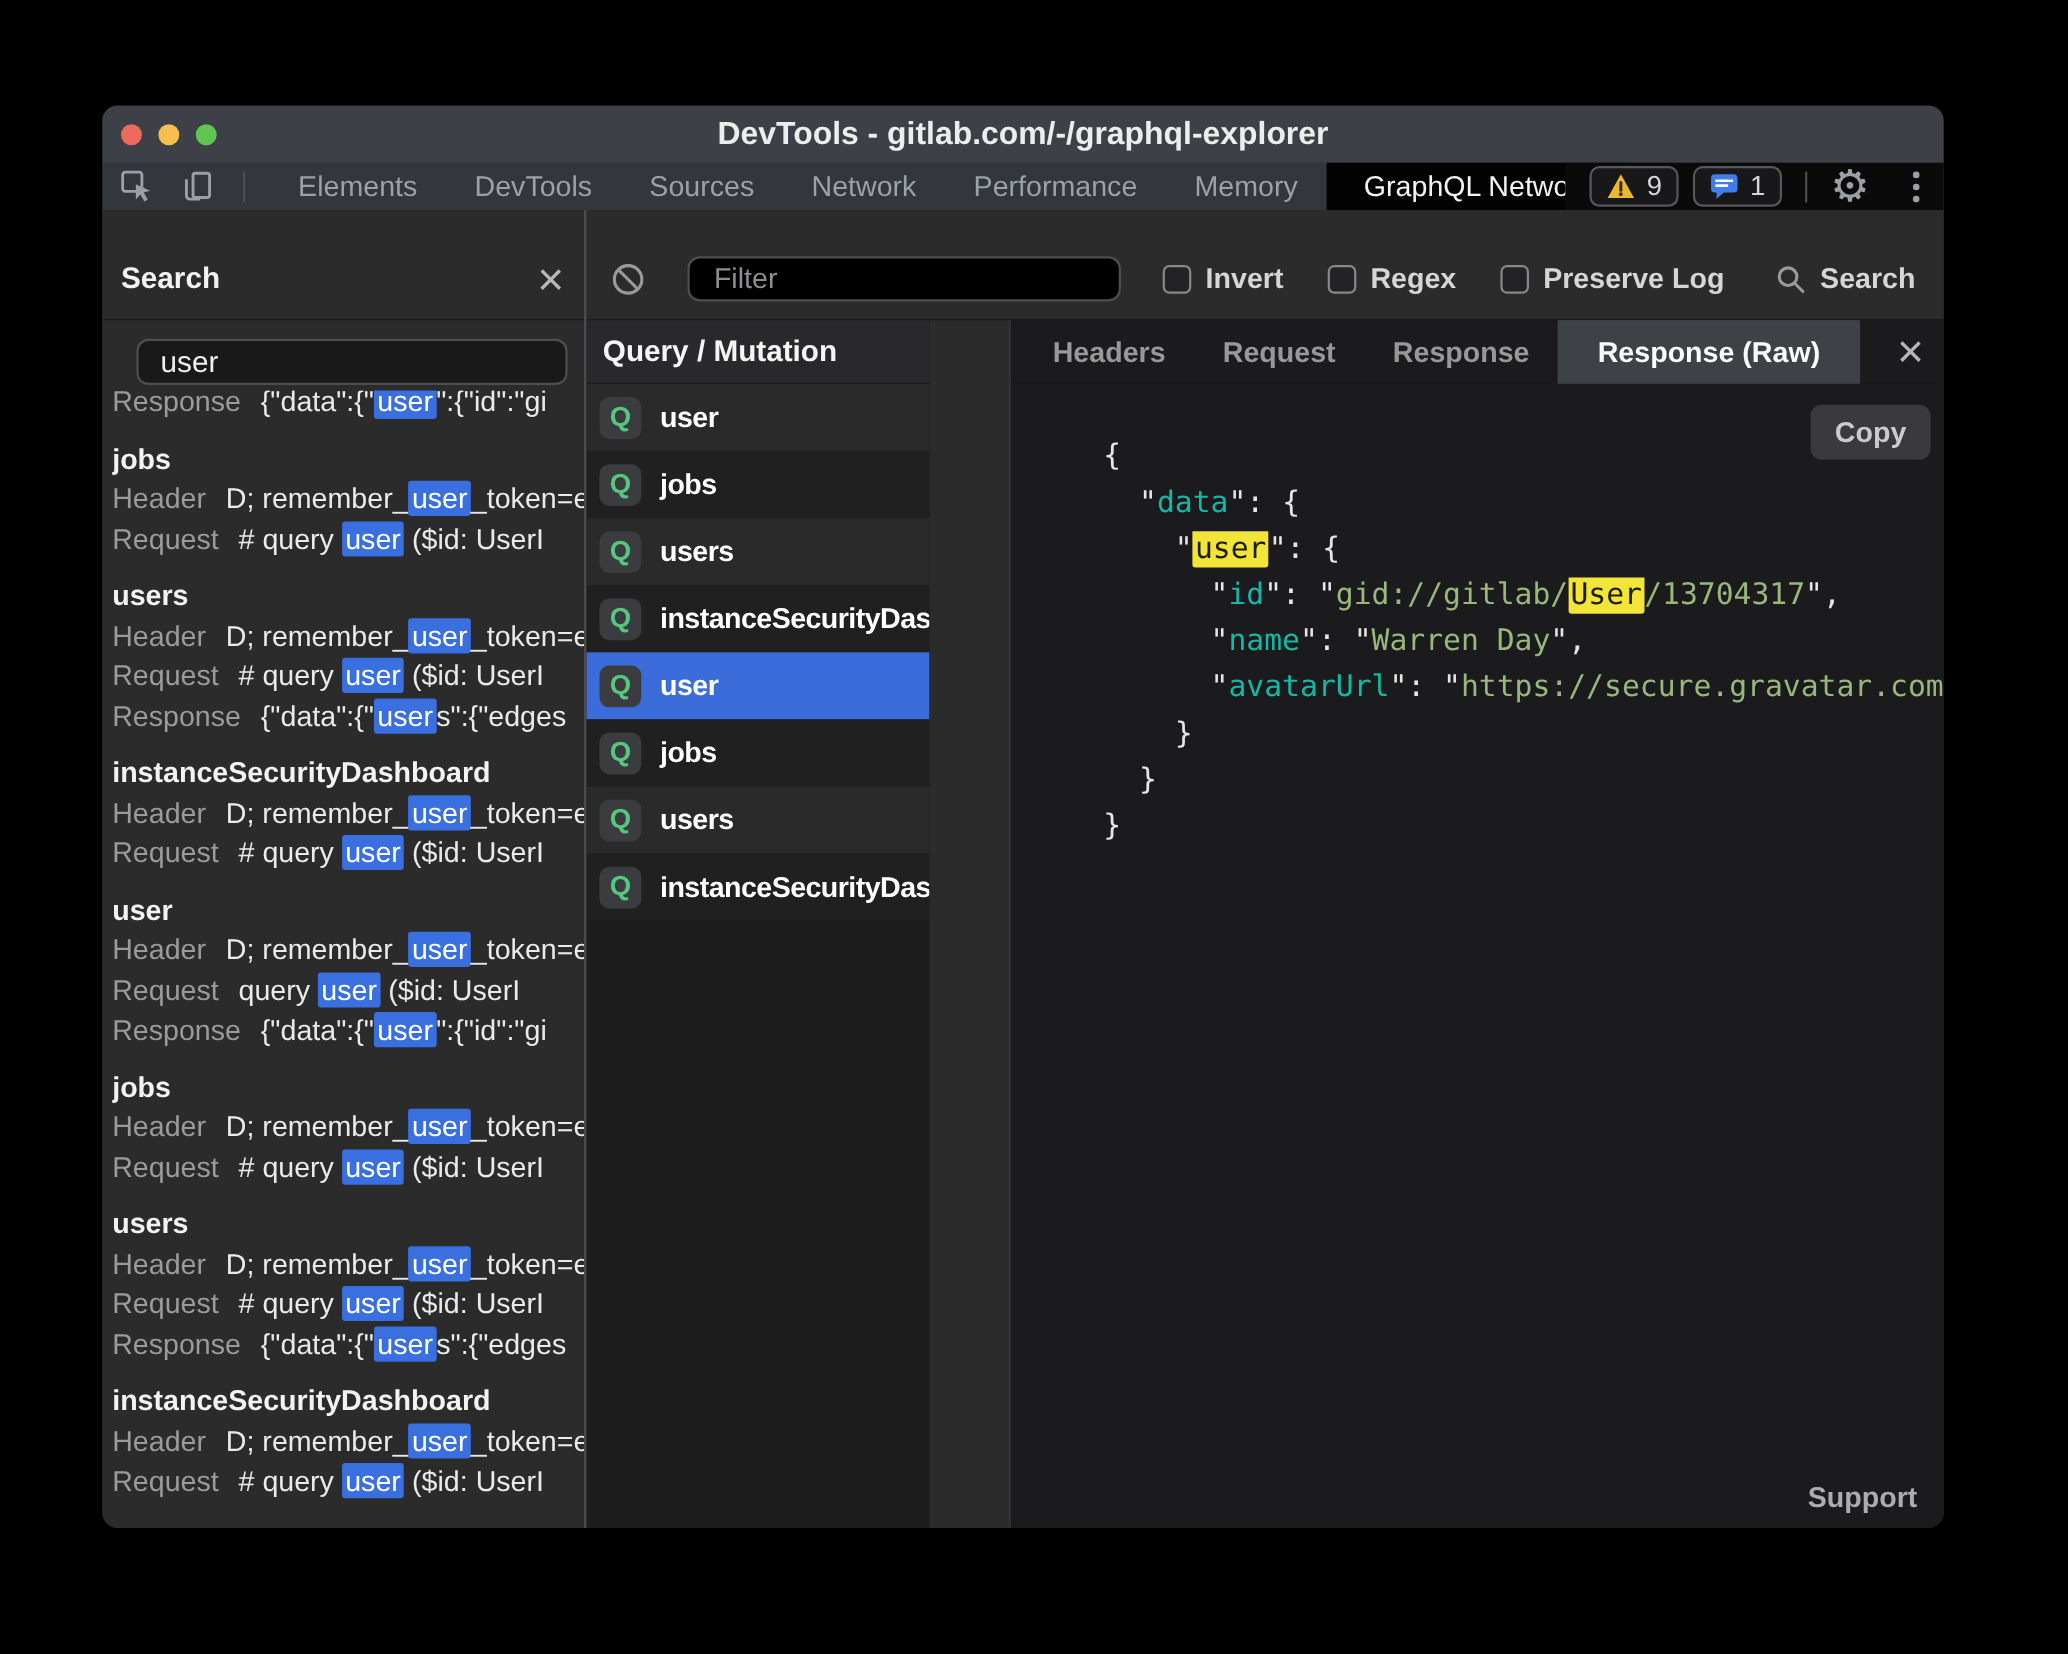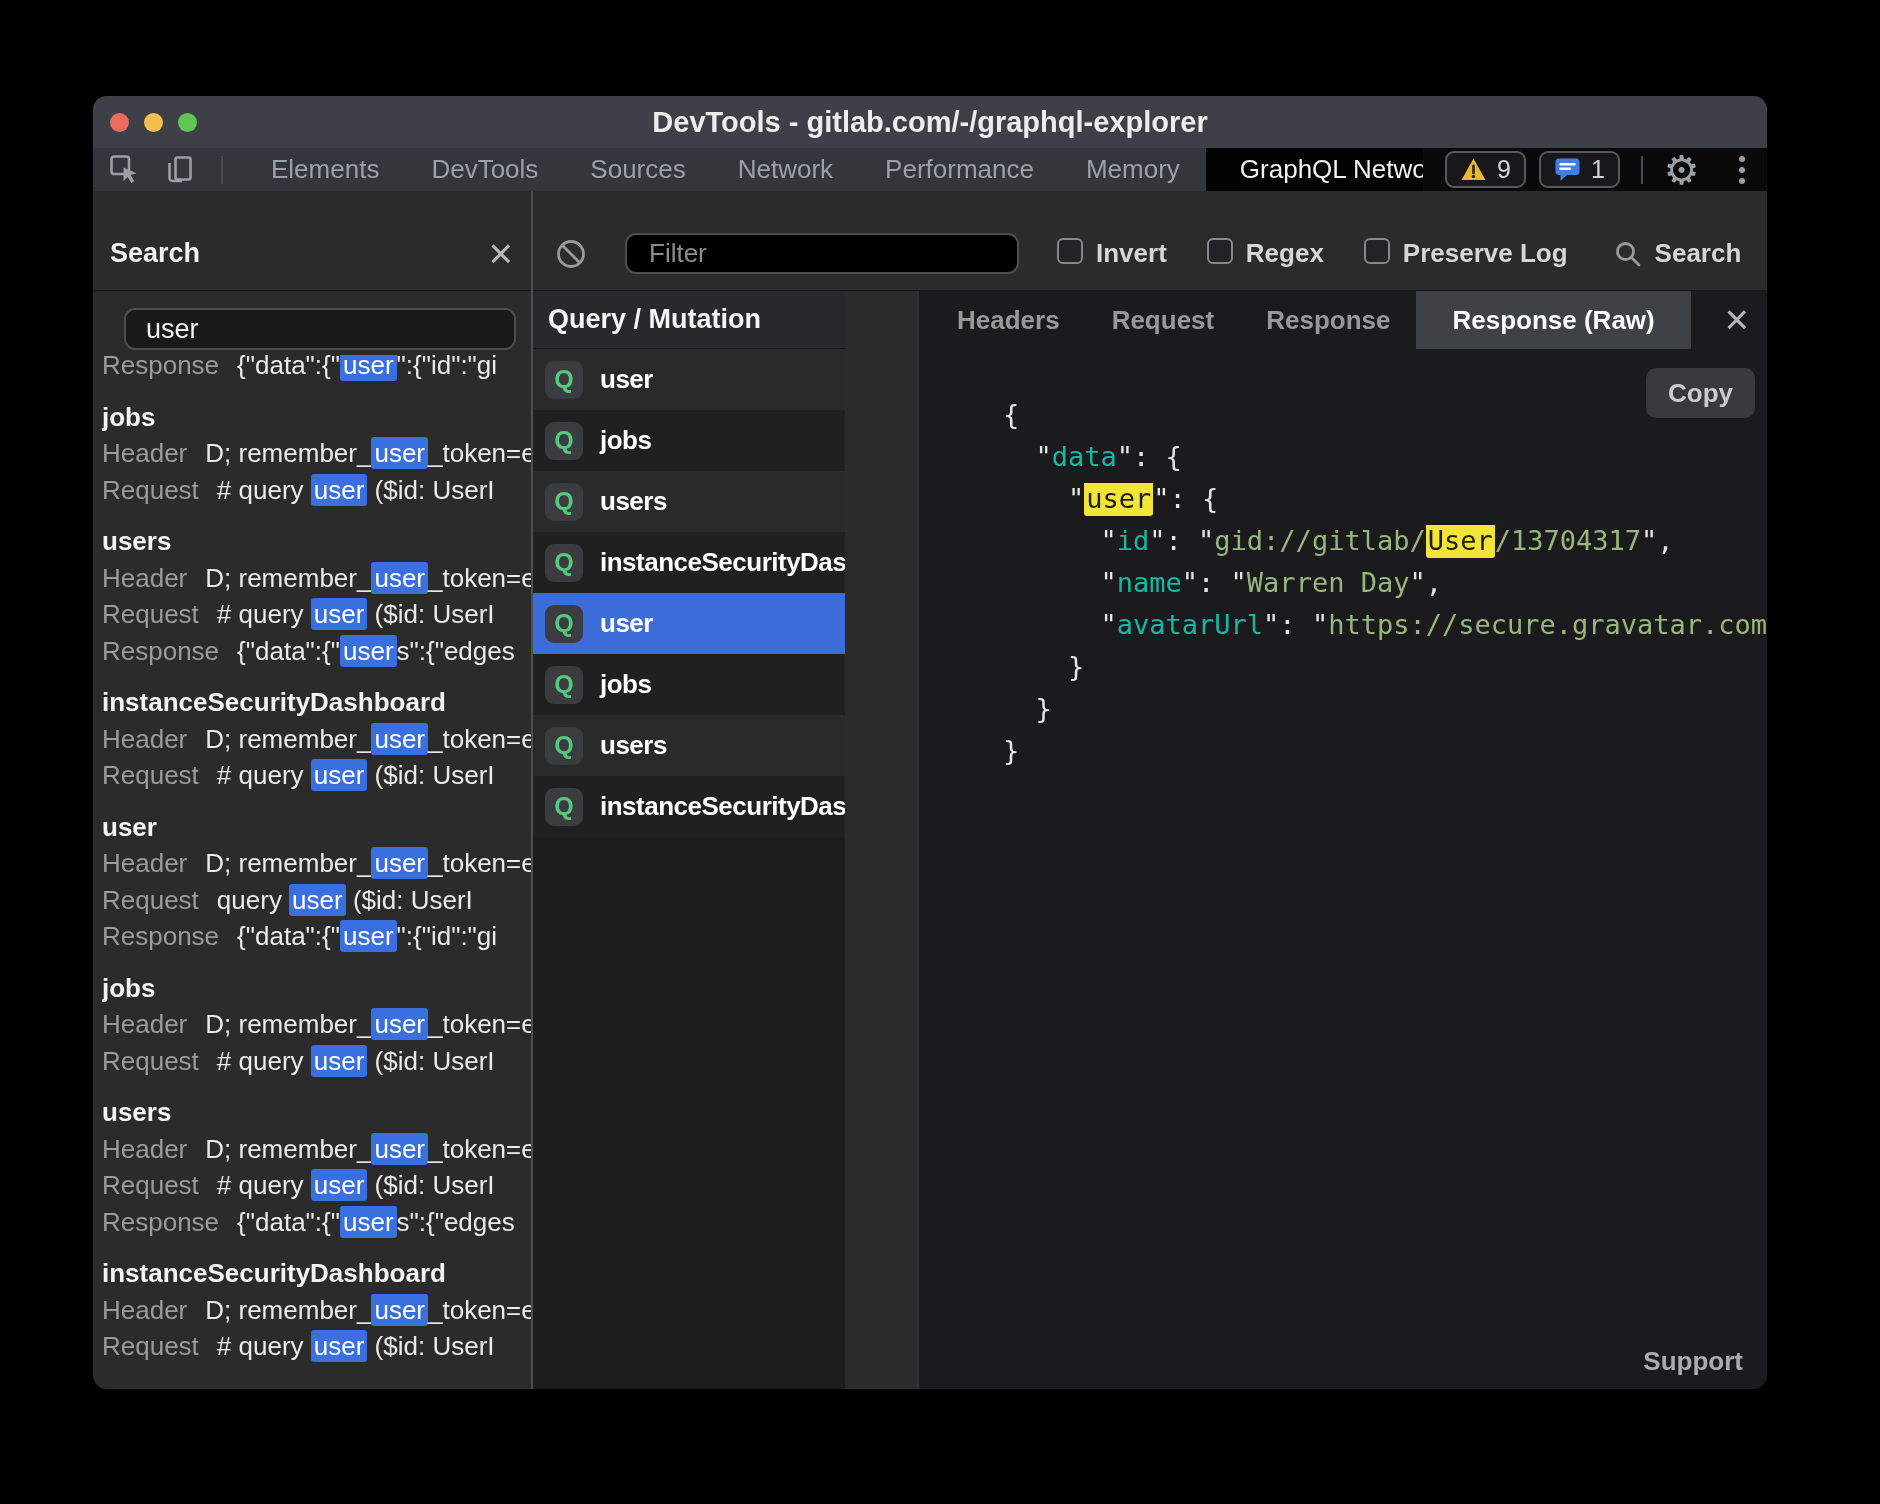--- a/index.html
+++ b/index.html
@@ -43,21 +43,21 @@
                padding:26px 18px 0 17px; }
   .panel-title { font-size:27px; font-weight:700; color:#f2f2f2; }
   .close-x { font-size:42px; font-weight:300; color:#b6b6b6; line-height:30px; }
   .band-right { flex:1; display:flex; align-items:center; padding-top:26px; overflow:hidden; }
   .block-icon { margin-left:24px; display:flex; align-items:center; }
   .filter-input { margin-left:38px; width:394px; height:41px; background:#000000;
                   border:2px solid #4e4e50; border-radius:11px; color:#eeeeee;
                   font-size:26px; font-family:"Liberation Sans", sans-serif; padding:0 22px; outline:none; }
   .filter-input::placeholder { color:#8d8d90; }
   .filter-checks { display:flex; gap:40px; margin-left:38px; }
-  .check-group { display:flex; gap:13px; }
+  .check-group { display:flex; align-items:center; gap:13px; }
   .checkbox { width:26px; height:26px; border:2px solid #88888b; border-radius:6px; background:#232325; }
   .check-label { font-size:26px; font-weight:600; color:#d6d6d6; white-space:nowrap; }
   .search-group { display:flex; align-items:center; gap:13px; margin-left:46px; }
 
   
   .search-panel { position:absolute; left:0; top:195px; bottom:0; width:438px; background:#2b2b2b; overflow:hidden; }
   .search-input { position:absolute; left:31px; top:17px; width:392px; height:42px;
                   background:#19191a; border:2px solid #4e4e50; border-radius:11px;
                   color:#f0f0f0; font-size:27px; font-family:"Liberation Sans", sans-serif;
                   padding:0 20px; outline:none; }

